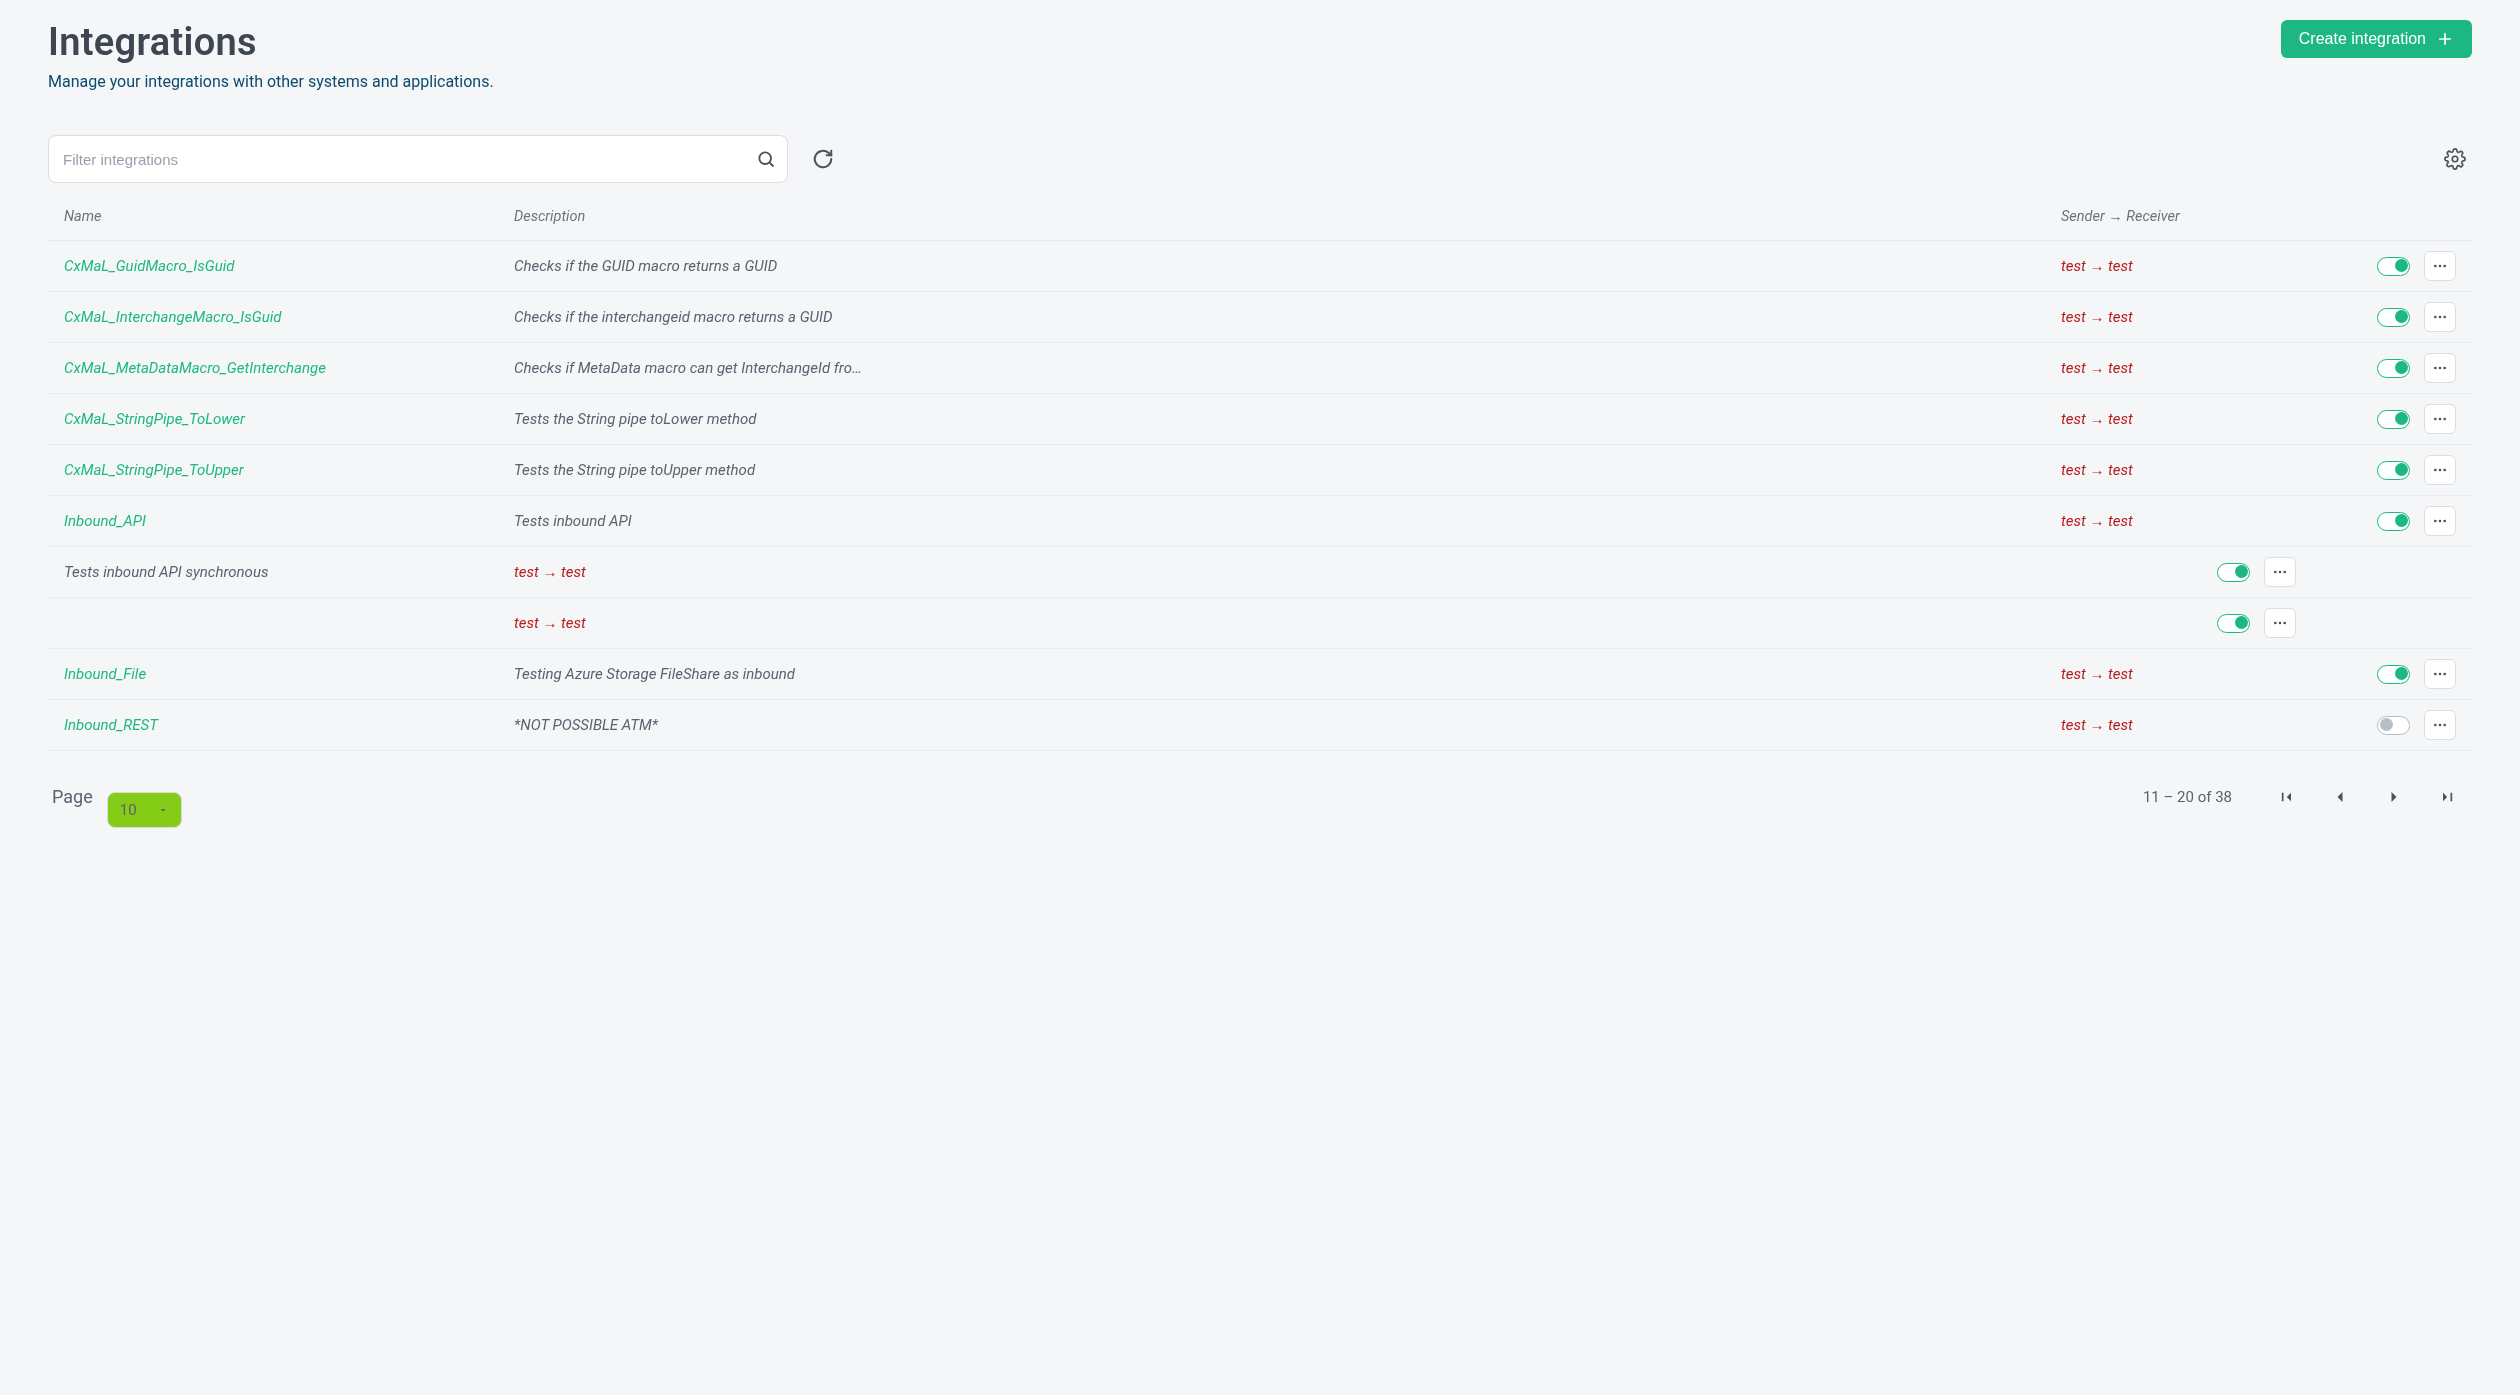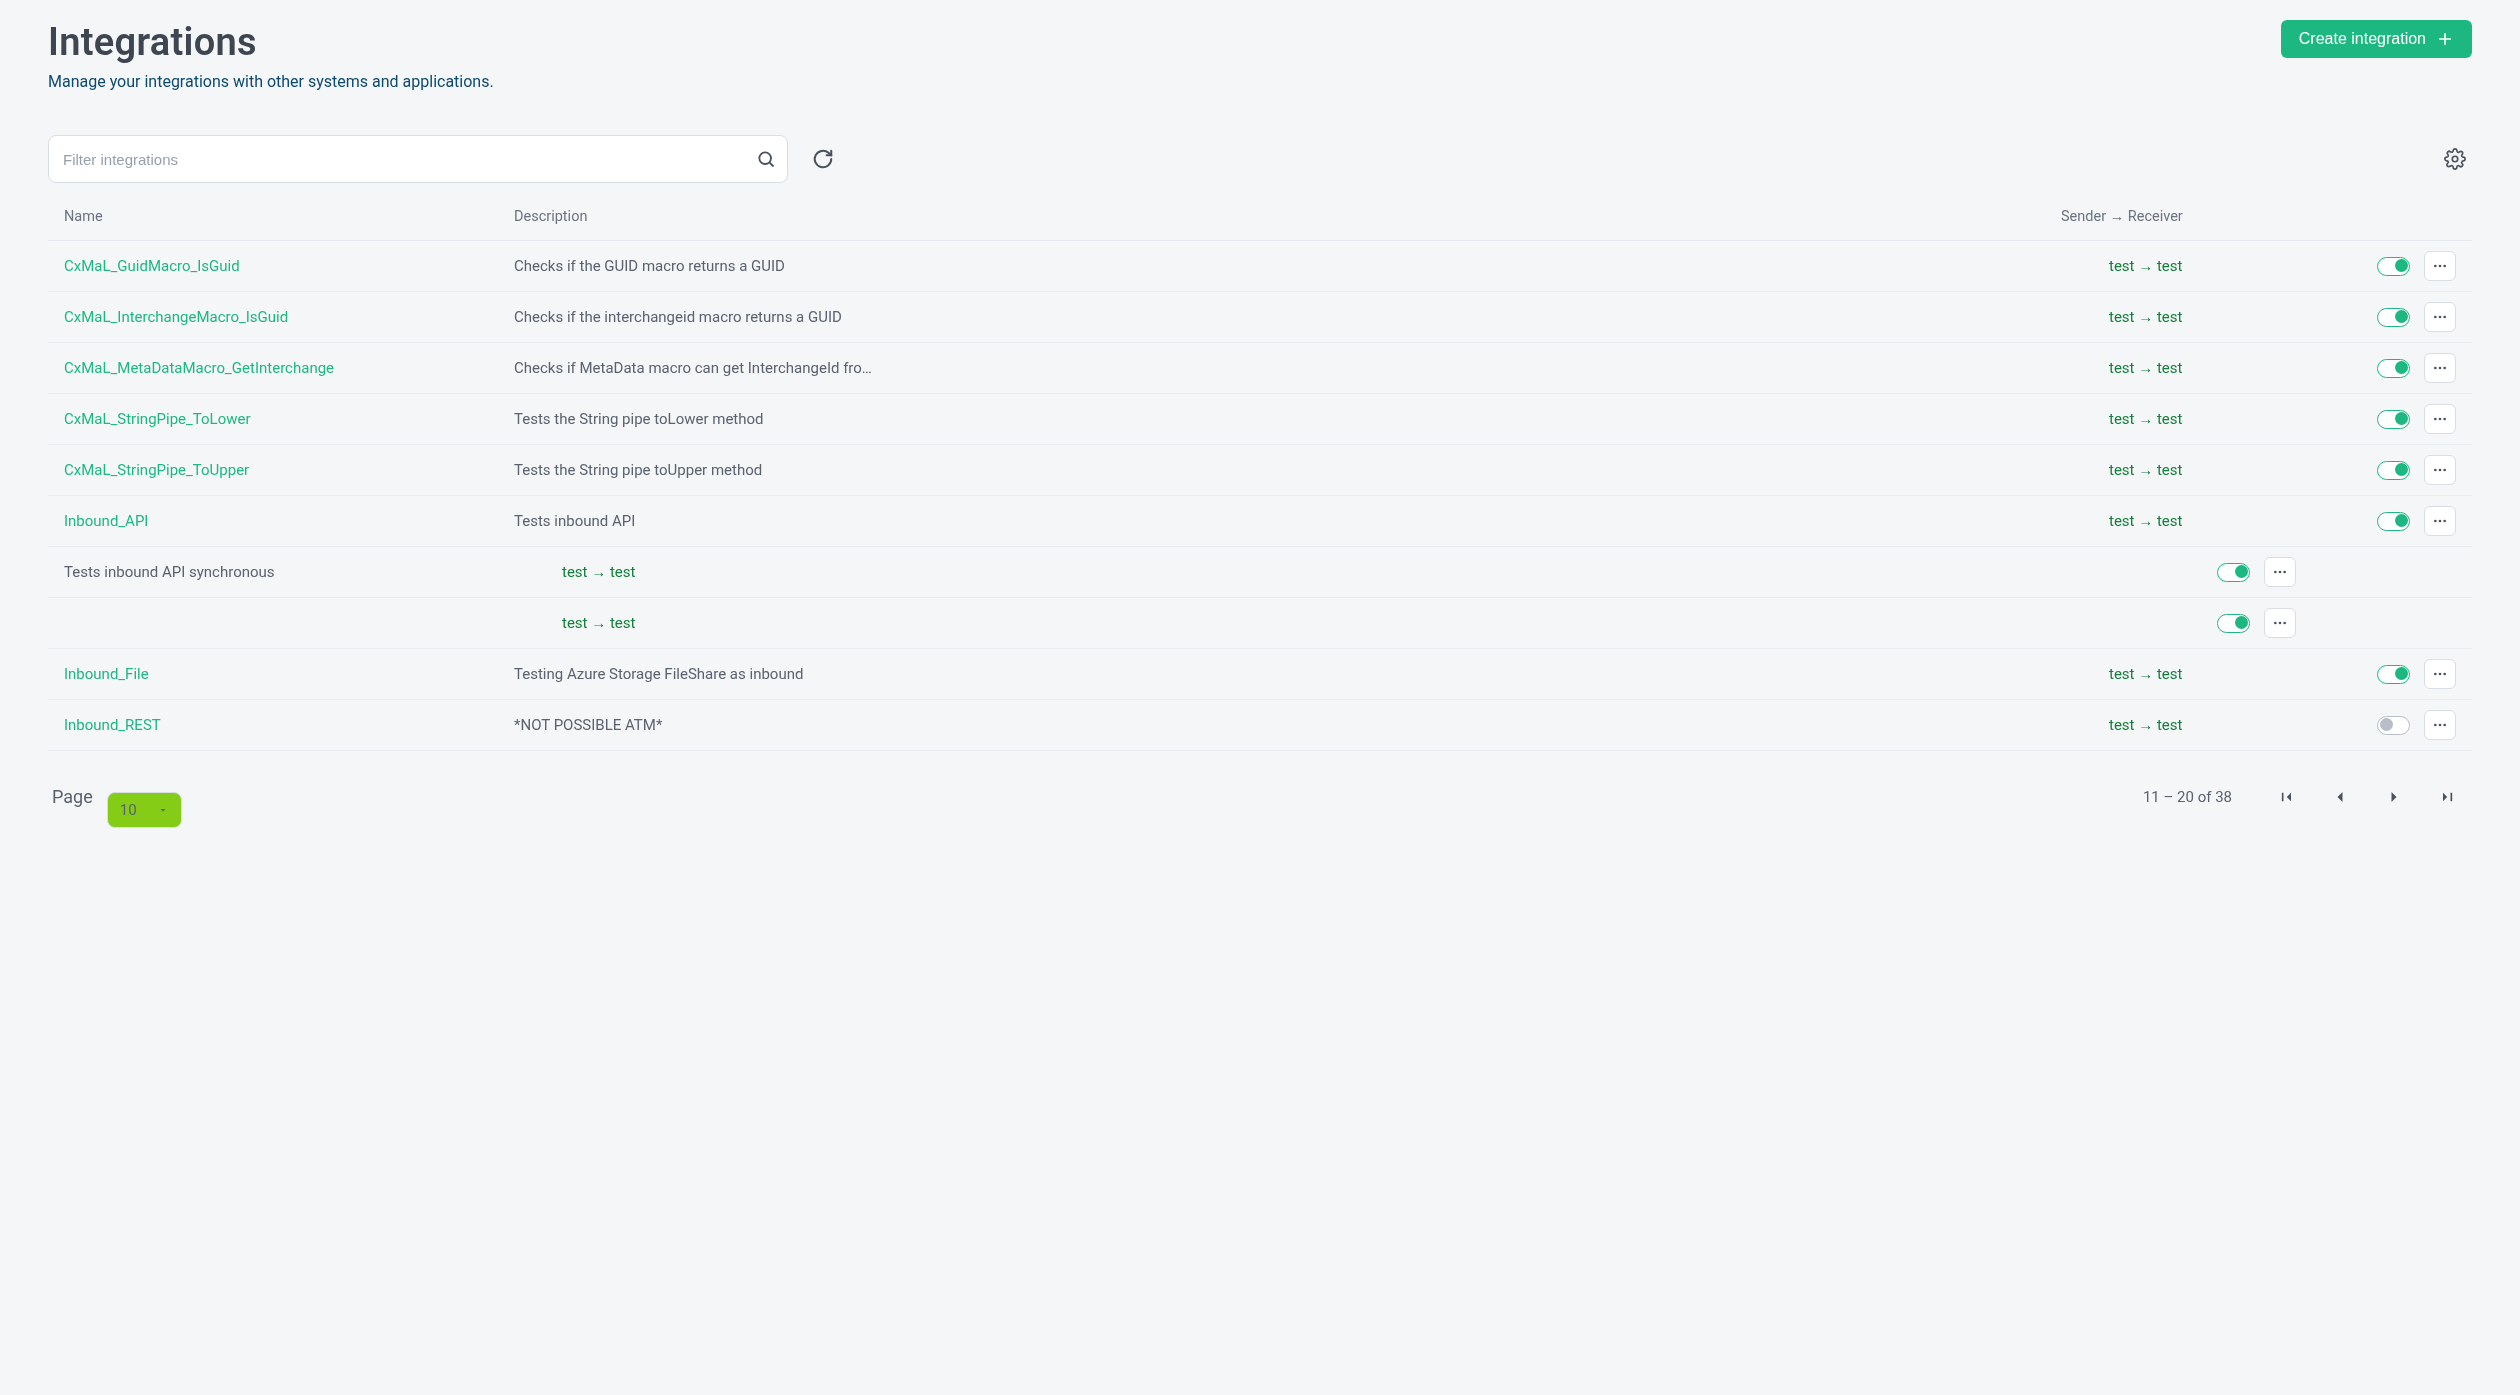--- a/index.html
+++ b/index.html
@@ -86,20 +86,21 @@
   }
   .toolbar-spacer { flex: 1; }
   .table {
     width: 100%;
   }
   .thead, .row {
     display: grid;
     grid-template-columns: 450px 1fr 235px 160px;
     align-items: center;
     padding: 0 16px;
+    font-style: italic;
   }
   .thead {
     height: 48px;
     color: #6b7380;
     font-size: 14.5px;
     border-bottom: 1px solid #e5e8ee;
   }
   .row {
     min-height: 51px;
     border-bottom: 1px solid #e8ebef;
@@ -124,21 +125,21 @@
     width: 14px; height: 14px;
     display: inline-flex; align-items: center; justify-content: center;
   }
   .cell-desc {
     color: #5a6270;
     white-space: nowrap;
     overflow: hidden;
     text-overflow: ellipsis;
     padding-right: 20px;
   }
-  .cell-sr { color: #15803d; margin-left: 48px; }
+  .cell-sr { color: #b91c1c; }
   .cell-actions {
     display: flex;
     align-items: center;
     justify-content: flex-end;
     gap: 14px;
   }
   .toggle {
     width: 33px;
     height: 19px;
     border-radius: 10px;

